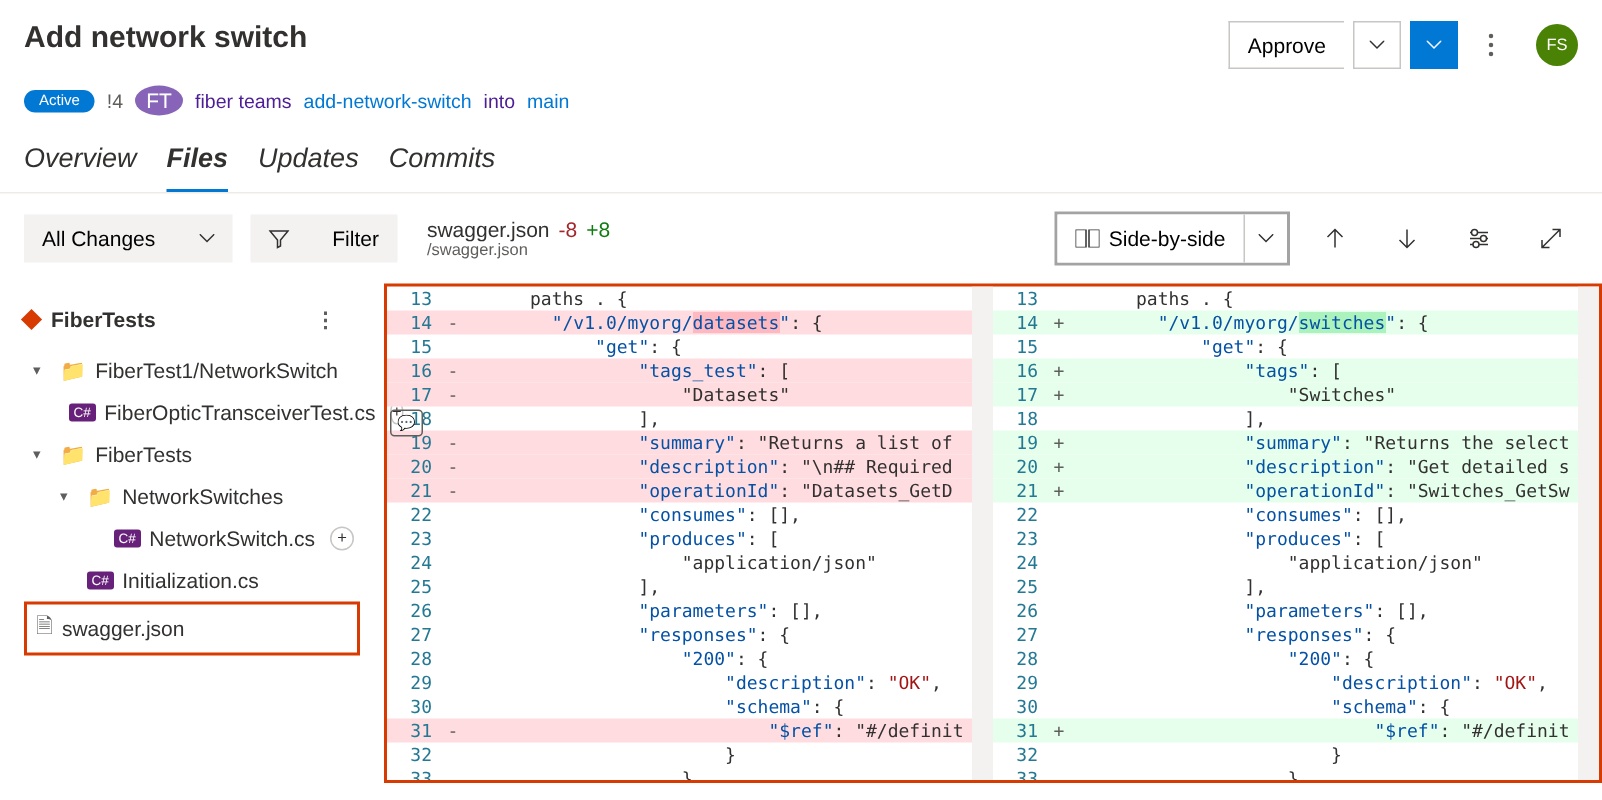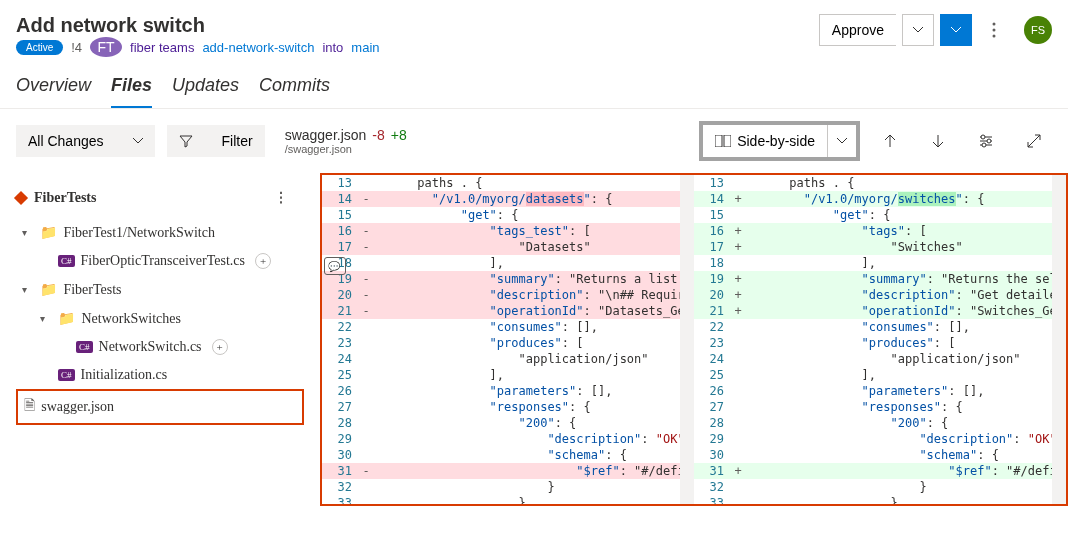--- a/index.html
+++ b/index.html
@@ -1,18 +1,18 @@
 <!DOCTYPE html>
 <html><head>
 <meta charset="utf-8">
 <style>
 * { box-sizing: border-box; margin: 0; padding: 0; }
 body { font-family: "Segoe UI", -apple-system, sans-serif; font-size: 14px; color: #323130; background: #fff; width: 1068px; height: 533px; overflow: hidden; }
 .header { padding: 14px 16px 8px 16px; display: flex; align-items: flex-start; justify-content: space-between; }
-.title-area h1 { font-size: 20px; font-weight: 600; margin-bottom: 0; }
+.title-area h1 { font-size: 20px; font-weight: 600; margin-bottom: 20px; }
 .meta-row { display: flex; align-items: center; gap: 8px; font-size: 13px; }
 .badge-active { background: #0078d4; color: #fff; padding: 2px 10px; border-radius: 10px; font-size: 10px; }
 .id-label { color: #605e5c; }
 .avatar-sm { width: 32px; height: 20px; border-radius: 50%; background: #8764b8; color: #fff; font-size: 14px; display: inline-flex; align-items: center; justify-content: center; text-align: center; }
 .link { color: #0078d4; }
 .muted { color: #4c1d95; }
 .actions { display: flex; align-items: center; gap: 6px; }
 .btn { display: inline-flex; align-items: center; gap: 6px; height: 32px; padding: 0 12px; border: 1px solid #c8c6c4; background: #fff; cursor: pointer; font-size: 14px; }
 .btn-split-main { border-right: none; }
 .btn-split-drop { width: 32px; padding: 0; justify-content: center; }
@@ -23,24 +23,24 @@
 .tab { padding: 10px 0; font-size: 18px; cursor: pointer; border-bottom: 2px solid transparent; font-style: italic; }
 .tab.active { border-bottom-color: #0078d4; font-weight: 600; }
 .toolbar { display: flex; align-items: center; padding: 12px 16px; gap: 12px; }
 .btn-light { background: #f3f2f1; border: none; gap: 29px; }
 .file-title { display: flex; flex-direction: column; margin-left: 8px; }
 .file-title-row { display: flex; gap: 6px; align-items: center; font-size: 14px; }
 .neg { color: #a4262c; }
 .pos { color: #107c10; }
 .file-path { font-size: 11px; color: #605e5c; }
 .spacer { flex: 1; }
-.view-mode { display: flex; border: 4px solid #a3a3a3; }
+.view-mode { display: flex; border: 2px solid #a3a3a3; }
 .icon-btn { width: 36px; height: 32px; display: inline-flex; align-items: center; justify-content: center; cursor: pointer; border: none; background: transparent; }
 .main { display: flex; height: calc(100% - 200px); }
-.sidebar { width: 320px; padding: 8px 0; font-size: 14px; font-family: Liberation Serif, serif; }
+.sidebar { width: 256px; padding: 8px 0; font-size: 14px; }
 .project-header { display: flex; align-items: center; gap: 8px; padding: 8px 16px; font-weight: 600; }
 .diamond { width: 10px; height: 10px; background: #d83b01; transform: rotate(45deg); }
 .tree { padding: 4px 0; }
 .tree-row { display: flex; align-items: center; gap: 6px; padding: 6px 8px 6px 22px; cursor: pointer; }
 .tree-row.indent1 { padding-left: 40px; }
 .tree-row.indent2 { padding-left: 58px; }
 .tree-row.selected { outline: 2px solid #d83b01; outline-offset: -2px; margin: 0 16px; padding-left: 8px; }
 .chev { font-size: 10px; color: #605e5c; width: 12px; }
 .folder-icon { color: #dcb67a; }
 .file-cs { background: #68217a; color: #fff; font-size: 9px; padding: 1px 3px; border-radius: 2px; }

